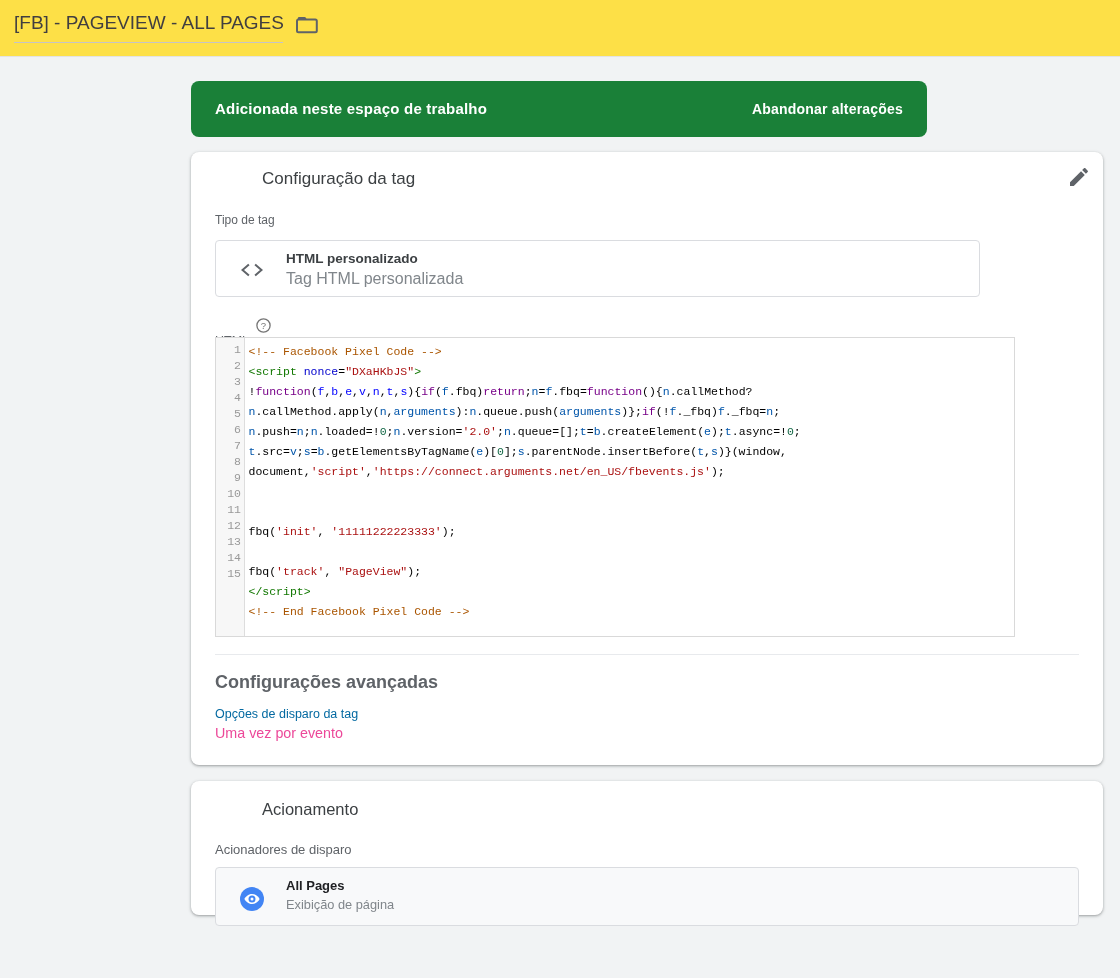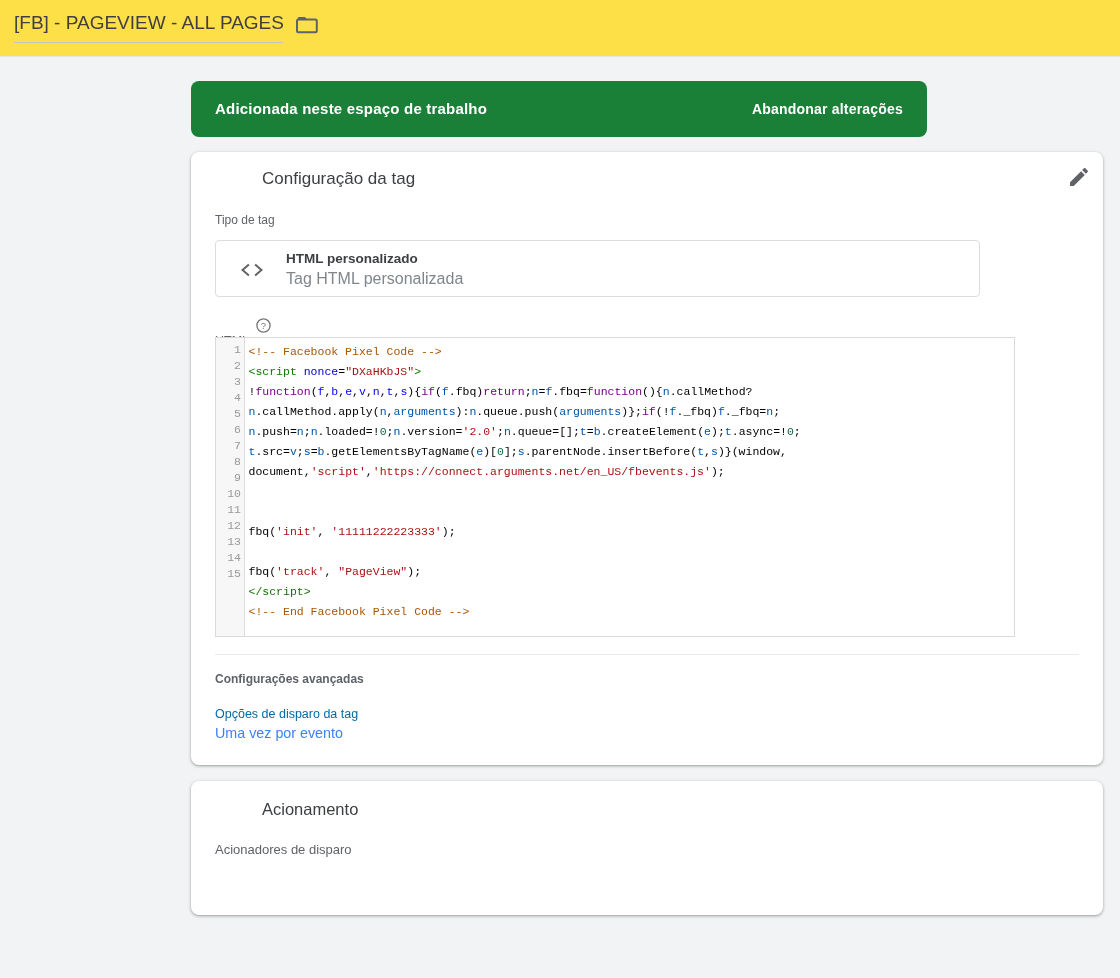--- a/index.html
+++ b/index.html
@@ -24,23 +24,23 @@
   .typebox .t2 { position:absolute; left:70px; top:29px; font-size:16px; color:#80868b; }
   .htmllbl { position:absolute; left:24px; top:182px; font-size:12.5px; color:#5f6368; }
   .help { position:absolute; left:64.5px; top:166px; }
   .editor { position:absolute; left:24px; top:185px; width:800px; height:300px; border:1px solid #d9d9d9; background:#fff; }
   .gutter { position:absolute; left:0; top:0; width:29px; height:298px; background:#f7f7f7; border-right:1px solid #ddd; }
   .lns { position:absolute; left:0; top:4px; width:25px; text-align:right; font-family:"Liberation Mono",monospace; font-size:11.5px; line-height:16px; color:#999; }
   .code { position:absolute; left:32.5px; top:4px; font-family:"Liberation Mono",monospace; font-size:11.5px; line-height:20px; color:#000; white-space:pre; }
   .cm-c { color:#a50; } .cm-t { color:#170; } .cm-a { color:#00c; } .cm-s { color:#a11; }
   .cm-k { color:#708; } .cm-d { color:#00f; } .cm-v { color:#05a; } .cm-n { color:#164; }
   .divider { position:absolute; left:24px; top:502px; width:864px; height:1px; background:#e8eaed; }
-  .advanced { position:absolute; left:24px; top:520px; font-size:12px; font-weight:bold; color:#5f6368; }
+  .advanced { position:absolute; left:24px; top:520px; font-size:18px; font-weight:bold; color:#5f6368; }
   .opt-lbl { position:absolute; left:24px; top:554.5px; font-size:12.5px; color:#0369a1; }
-  .opt-val { position:absolute; left:24px; top:572.5px; font-size:14.3px; color:#3b82f6; }
+  .opt-val { position:absolute; left:24px; top:572.5px; font-size:14.3px; color:#ec4899; }
   .trigrow { position:absolute; left:24px; top:86px; width:864px; height:59px; border:1px solid #dadce0; border-radius:4px; background:#f8f9fa; }
   .trigrow .t1 { position:absolute; left:70px; top:10px; font-size:13px; font-weight:bold; color:#202124; }
   .trigrow .t2 { position:absolute; left:70px; top:29px; font-size:12.8px; color:#80868b; }
   .eye { position:absolute; left:24px; top:19px; }
 </style>
 </head>
 <body>
   <div class="topbar">
     <div class="title">[FB] - PAGEVIEW - ALL PAGES</div>
     <div class="title-line"></div>
@@ -95,13 +95,23 @@
     </div>
     <div class="divider"></div>
     <div class="advanced">Configurações avançadas</div>
     <div class="opt-lbl">Opções de disparo da tag</div>
     <div class="opt-val">Uma vez por evento</div>
   </div>
 
   <div class="card card2">
     <div class="h1" style="top:19px; font-size:16.5px;">Acionamento</div>
     <div class="lbl" style="position:absolute; left:24px; top:60.5px; font-size:13px;">Acionadores de disparo</div>
+    <div class="trigrow">
+      <svg class="eye" width="24" height="24" viewBox="0 0 24 24">
+        <circle cx="12" cy="12" r="12" fill="#4285f4"></circle>
+        <path d="M12 7 C15.7 7 18.5 9.7 19.6 12 C18.5 14.3 15.7 17 12 17 C8.3 17 5.5 14.3 4.4 12 C5.5 9.7 8.3 7 12 7 Z" fill="#fff"></path>
+        <circle cx="12" cy="12" r="3.5" fill="#4285f4"></circle>
+        <circle cx="12" cy="12" r="1.5" fill="#fff"></circle>
+      </svg>
+      <div class="t1">All Pages</div>
+      <div class="t2">Exibição de página</div>
+    </div>
   </div>
 
 </body></html>

